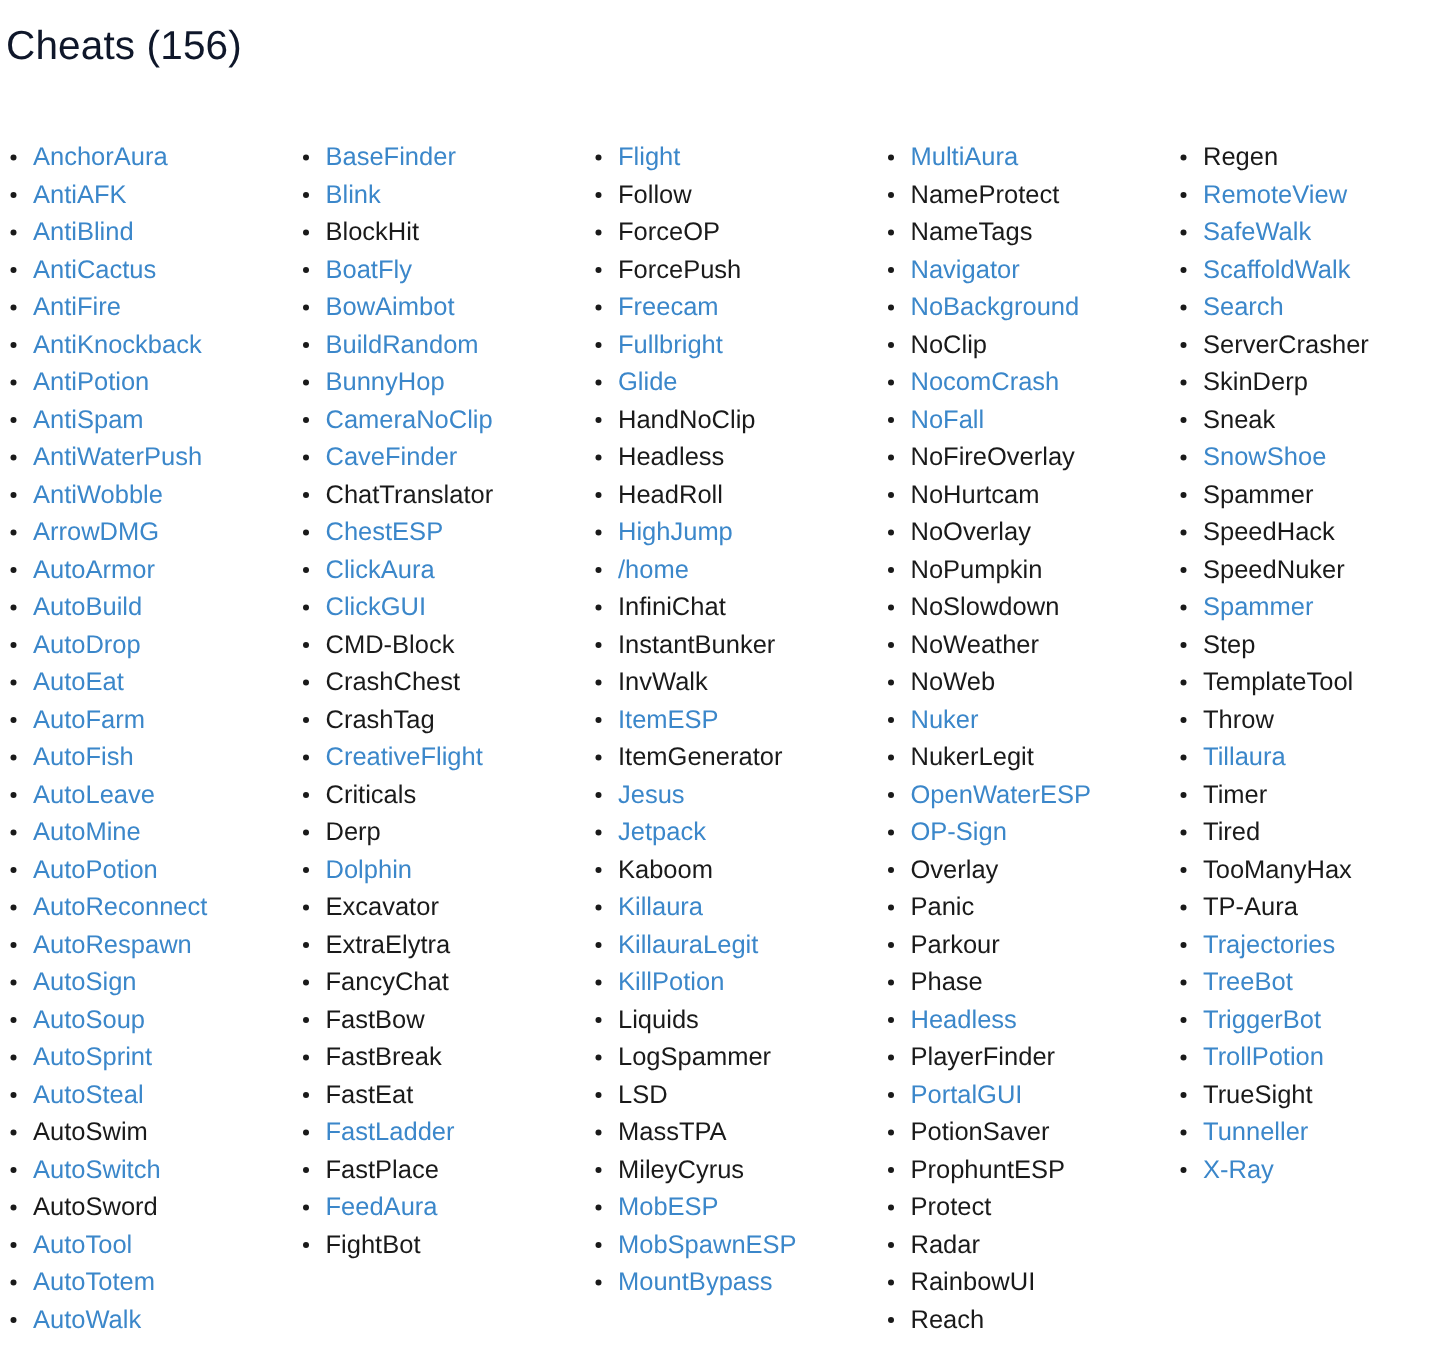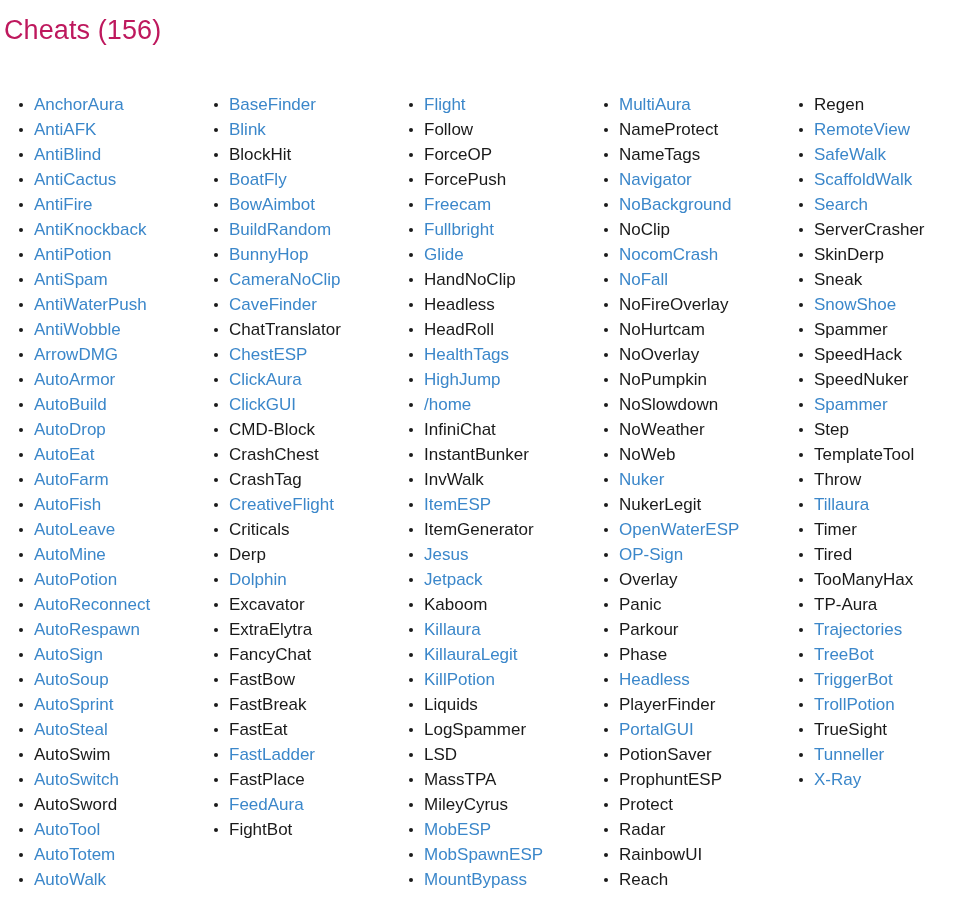--- a/index.html
+++ b/index.html
@@ -19,32 +19,31 @@
   #page {
     position: relative;
     width: 960px;
     height: 914px;
     box-sizing: border-box;
     padding: 0;
   }
   .page-title {
     font-size: 27px;
     font-weight: 400;
-    color: #be185d;
+    color: #0f172a;
     line-height: 1.2;
     margin: 0;
     padding: 14px 0 0 4px;
     letter-spacing: 0.1px;
   }
   .columns-wrap {
     position: absolute;
     top: 92px;
     left: 0;
     width: 856px;
-    margin-left: 12px;
   }
   .columns {
     display: flex;
     flex-direction: row;
     align-items: flex-start;
   }
   .cheat-column {
     width: 195px;
     flex: 0 0 195px;
   }
@@ -171,21 +170,20 @@
             <li><span class="bullet"></span><a class="item-text" href="#">Flight</a></li>
             <li><span class="bullet"></span><span class="item-text">Follow</span></li>
             <li><span class="bullet"></span><span class="item-text">ForceOP</span></li>
             <li><span class="bullet"></span><span class="item-text">ForcePush</span></li>
             <li><span class="bullet"></span><a class="item-text" href="#">Freecam</a></li>
             <li><span class="bullet"></span><a class="item-text" href="#">Fullbright</a></li>
             <li><span class="bullet"></span><a class="item-text" href="#">Glide</a></li>
             <li><span class="bullet"></span><span class="item-text">HandNoClip</span></li>
             <li><span class="bullet"></span><span class="item-text">Headless</span></li>
             <li><span class="bullet"></span><span class="item-text">HeadRoll</span></li>
-            <li><span class="bullet"></span><a class="item-text" href="#">HealthTags</a></li>
             <li><span class="bullet"></span><a class="item-text" href="#">HighJump</a></li>
             <li><span class="bullet"></span><a class="item-text" href="#">/home</a></li>
             <li><span class="bullet"></span><span class="item-text">InfiniChat</span></li>
             <li><span class="bullet"></span><span class="item-text">InstantBunker</span></li>
             <li><span class="bullet"></span><span class="item-text">InvWalk</span></li>
             <li><span class="bullet"></span><a class="item-text" href="#">ItemESP</a></li>
             <li><span class="bullet"></span><span class="item-text">ItemGenerator</span></li>
             <li><span class="bullet"></span><a class="item-text" href="#">Jesus</a></li>
             <li><span class="bullet"></span><a class="item-text" href="#">Jetpack</a></li>
             <li><span class="bullet"></span><span class="item-text">Kaboom</span></li>

